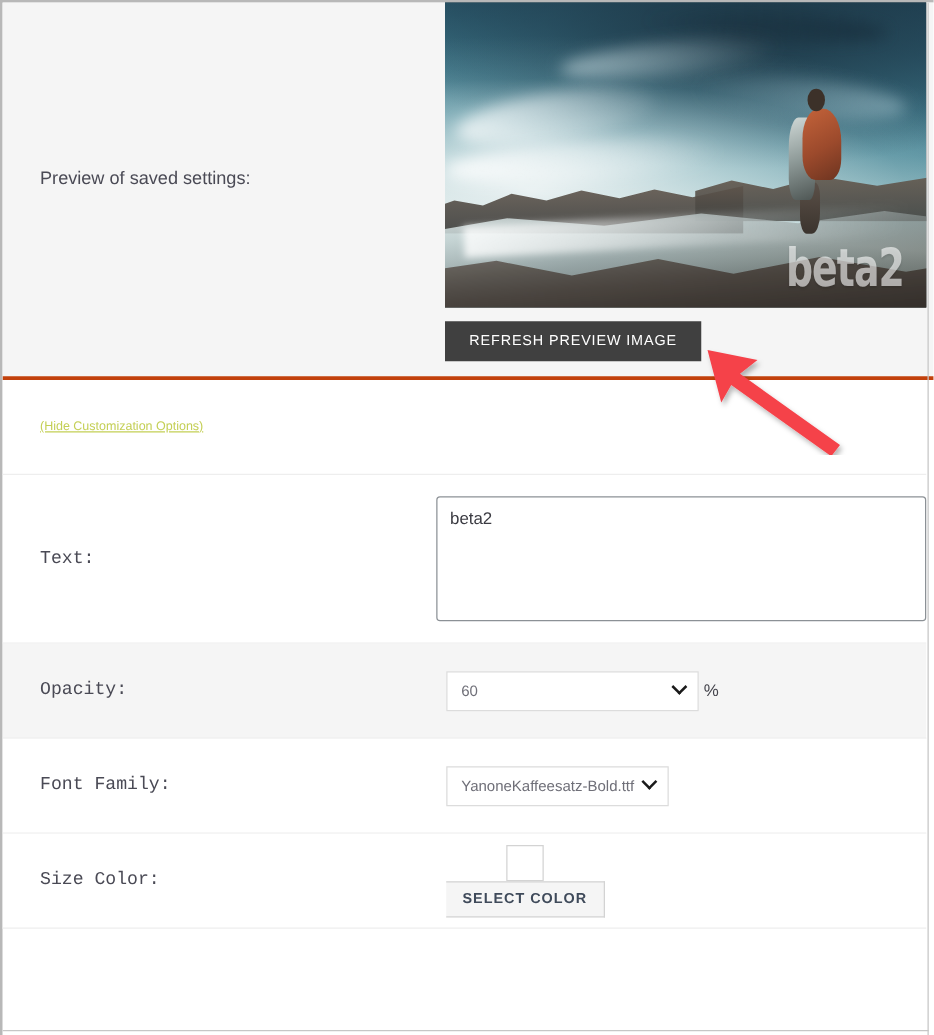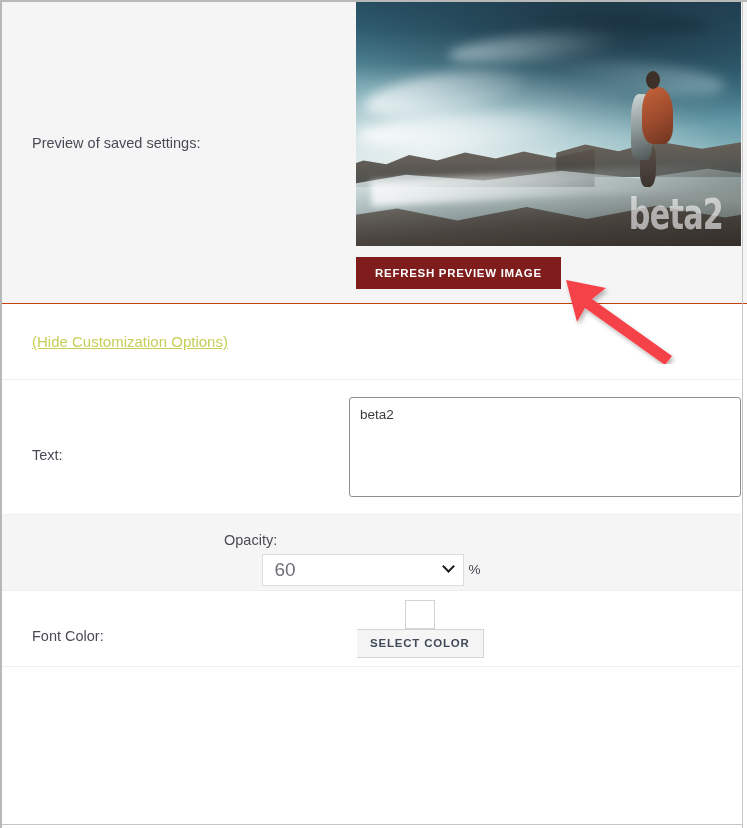--- a/index.html
+++ b/index.html
@@ -37,44 +37,43 @@
   }
 
   
   .row {
     position: relative;
     display: flex;
     align-items: center;
     width: 739px;
     border-bottom: 1px solid #eeeeee;
   }
-  .row.alt { background: #f5f5f5; flex-direction: column; }
+  .row.alt { background: #f5f5f5; }
   .row.plain { background: #ffffff; }
 
   .row-label {
     width: 355px;
     padding-left: 30px;
     font-size: 14.5px;
     color: #4a4a55;
-    font-family: Liberation Sans, sans-serif;
+    font-family: Liberation Mono, monospace;
     line-height: 1.3;
-    margin-top: 16px;
   }
   .row-field {
     flex: 1;
     display: flex;
     align-items: center;
   }
 
   
   #preview-row {
     position: relative;
     height: 302px;
     background: #f5f5f5;
-    border-bottom: 1px solid #c2410c;
+    border-bottom: 3px solid #c2410c;
   }
   #preview-label {
     position: absolute;
     left: 30px; top: 133px;
     font-size: 14.5px;
     color: #4a4a55;
   }
 
   #preview-image {
     position: absolute;
@@ -185,46 +184,46 @@
     transform: scaleX(0.72);
     transform-origin: right bottom;
     line-height: 1;
     text-shadow: 0 1px 2px rgba(0,0,0,0.12);
   }
 
   #refresh-btn {
     position: absolute;
     left: 354px; top: 255px;
     width: 205px; height: 32px;
-    background: #7f1d1d;
+    background: #404040;
     color: #ffffff;
     border: none;
     font-family: "Liberation Sans", sans-serif;
     font-size: 11.5px;
-    font-weight: bold;
+    font-weight: normal;
     letter-spacing: 0.7px;
     text-transform: uppercase;
     cursor: pointer;
     display: flex;
     align-items: center;
     justify-content: center;
   }
 
   
   #link-row {
     position: relative;
     width: 739px; height: 76px;
     background: #ffffff;
     border-bottom: 1px solid #eeeeee;
     display: flex;
     align-items: center;
   }
   #hide-link {
     margin-left: 30px;
-    font-size: 15px;
+    font-size: 10px;
     color: #c4cf55;
     cursor: pointer;
     text-align: right;
   }
 
   
   #text-row { height: 135px; background: #ffffff; align-items: center; }
   #text-area {
     margin-left: 0;
     width: 392px;
@@ -240,21 +239,21 @@
     outline: none;
   }
 
   .sel-wrap { position: relative; display: inline-flex; align-items: center; }
   select.ui-select {
     -webkit-appearance: none;
     appearance: none;
     border: 1px solid #dcdcdc;
     background: #ffffff;
     font-family: "Liberation Sans", sans-serif;
-    font-size: 19px;
+    font-size: 12px;
     color: #6f6f78;
     height: 32px;
     padding: 0 20px 0 11px;
     border-radius: 0;
     outline: none;
     cursor: pointer;
   }
   select.wide { width: 202px; }
   select.auto { width: auto; padding-right: 26px; }
   .caret {
@@ -356,24 +355,35 @@
       <span class="sel-wrap">
         <select class="ui-select wide">
           <option>60</option>
         </select>
         <span class="caret"></span>
       </span>
       <span class="unit">%</span>
     </div>
   </div>
 
+  <div class="row plain" id="fontfamily-row">
+    <div class="row-label">Font Family:</div>
+    <div class="row-field">
+      <span class="sel-wrap">
+        <select class="ui-select auto">
+          <option>YanoneKaffeesatz-Bold.ttf</option>
+        </select>
+        <span class="caret"></span>
+      </span>
+    </div>
+  </div>
 
 
   <div class="row plain" id="fontcolor-row">
-    <div class="row-label">Font Color:</div>
+    <div class="row-label">Size Color:</div>
     <div class="row-field">
       <div class="color-group">
         <div class="color-swatch" style="background: rgb(255, 255, 255);"></div>
         <button class="color-btn">SELECT COLOR</button>
       </div>
     </div>
   </div>
 
   <svg id="red-arrow" viewBox="0 0 130 98">
     <defs>

